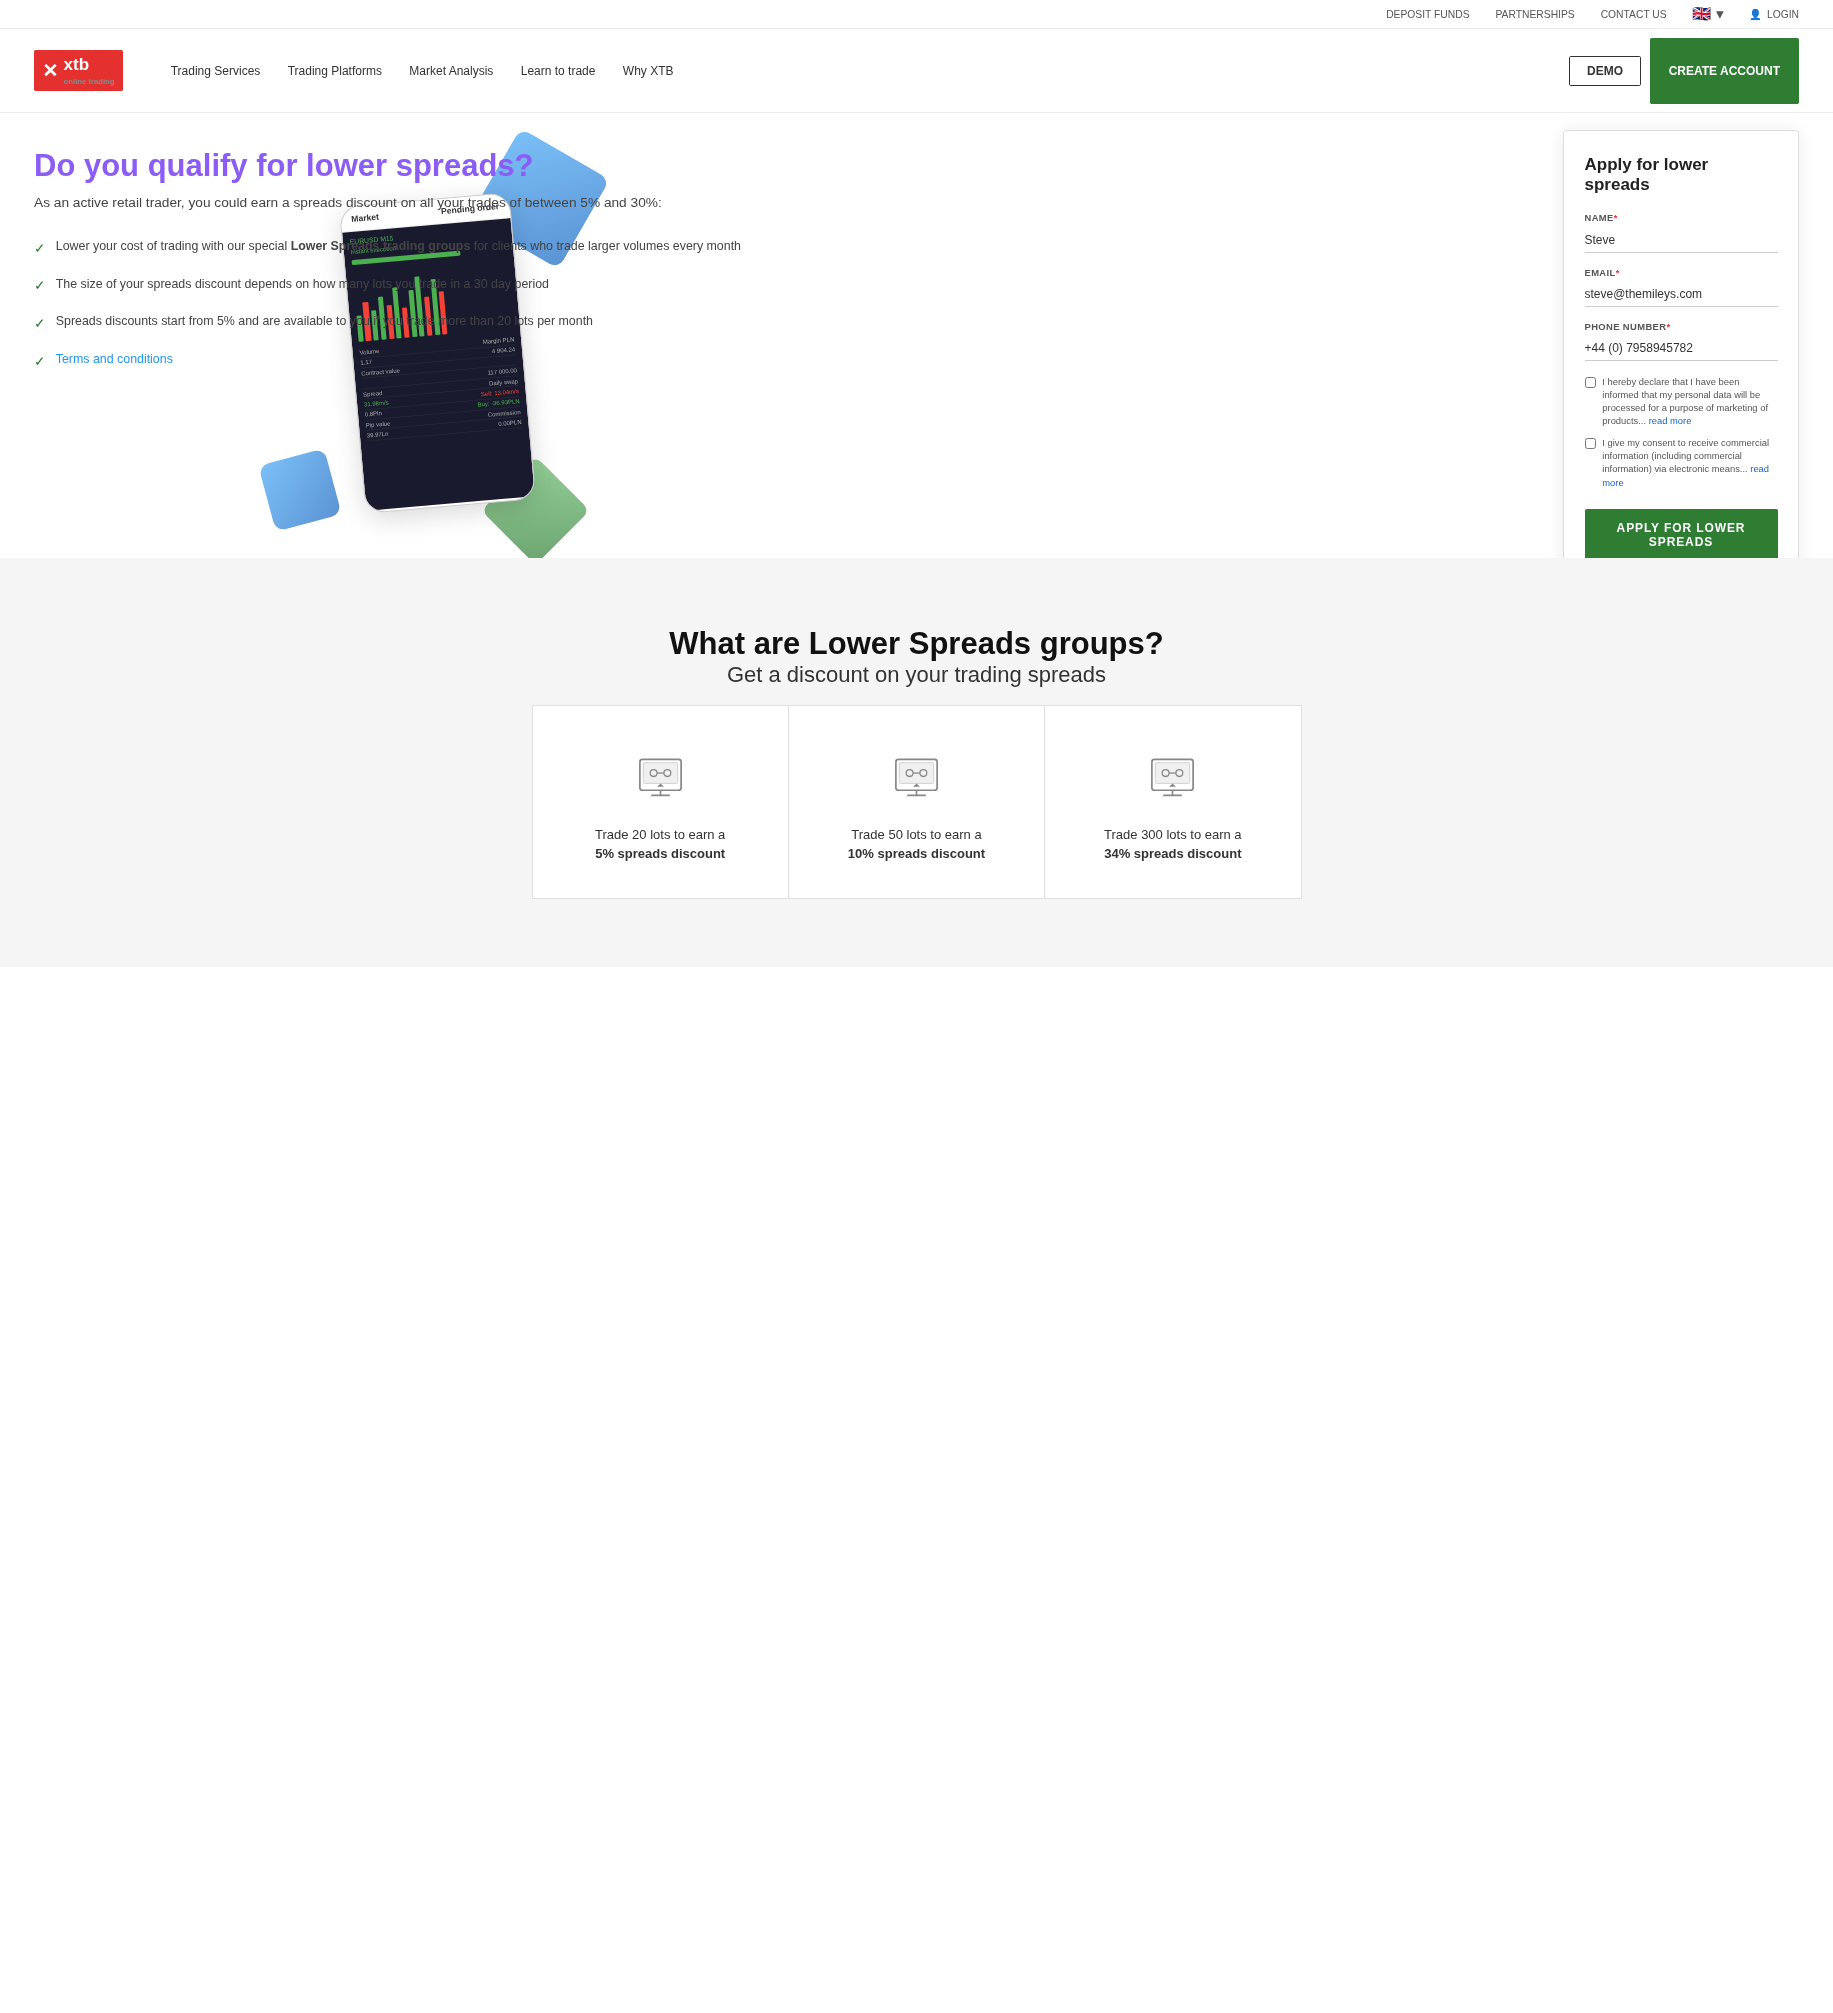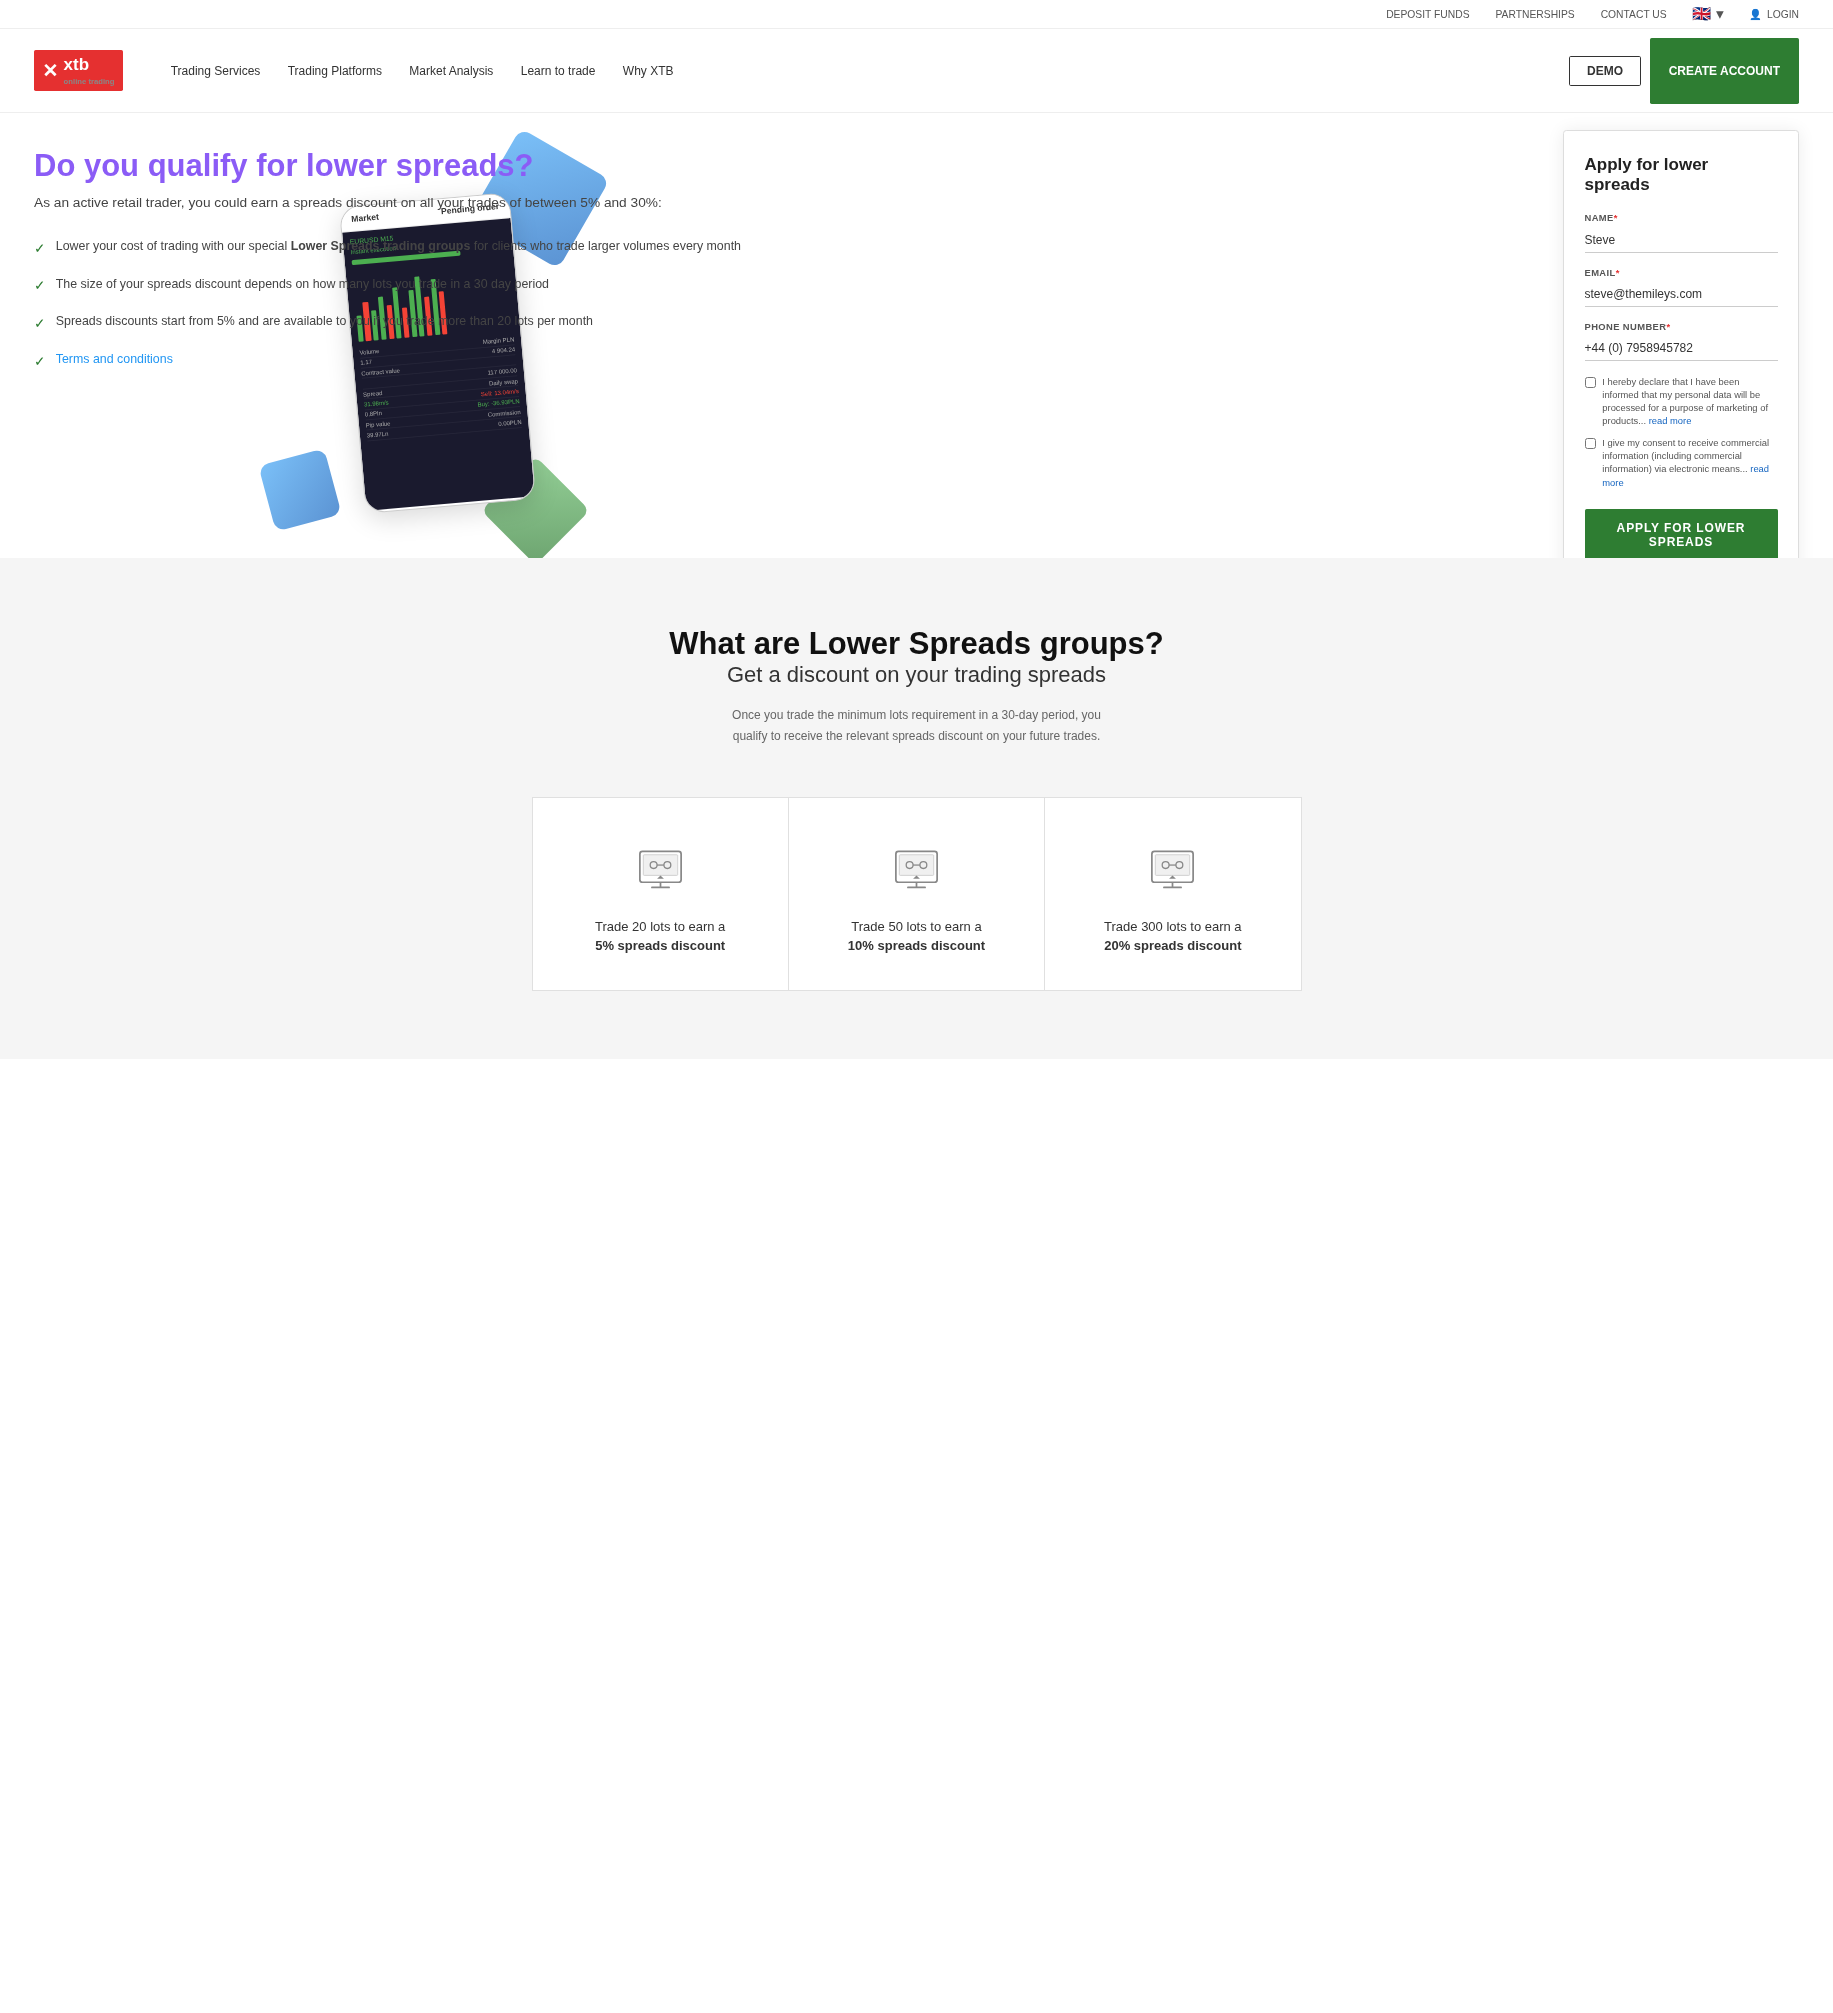--- a/index.html
+++ b/index.html
@@ -539,21 +539,20 @@
       </span>
     </div>
 
     <button class="btn-apply">APPLY FOR LOWER SPREADS</button>
   </div>
 </div>
 
 <div class="section-lower-spreads">
   <h2>What are Lower Spreads groups?</h2>
   <p class="subtitle">Get a discount on your trading spreads</p>
-  <p class="desc">Once you trade the minimum lots requirement in a 30-day period, you qualify to receive the relevant spreads discount on your future trades.</p>
 
   <div class="cards-row">
     <div class="card">
       <div class="card-icon">
         <svg class="icon-svg" viewBox="0 0 64 64" fill="none" xmlns="http://www.w3.org/2000/svg">
           <rect x="8" y="12" width="48" height="36" rx="3" stroke="#888" stroke-width="2" fill="none"></rect>
           <rect x="12" y="16" width="40" height="24" rx="1" fill="#f0f0f0" stroke="#ccc" stroke-width="1"></rect>
           <circle cx="24" cy="28" r="4" stroke="#888" stroke-width="1.5" fill="none"></circle>
           <circle cx="40" cy="28" r="4" stroke="#888" stroke-width="1.5" fill="none"></circle>
           <path d="M28 28 h8" stroke="#888" stroke-width="1.5"></path>
@@ -593,18 +592,18 @@
           <circle cx="24" cy="28" r="4" stroke="#888" stroke-width="1.5" fill="none"></circle>
           <circle cx="40" cy="28" r="4" stroke="#888" stroke-width="1.5" fill="none"></circle>
           <path d="M28 28 h8" stroke="#888" stroke-width="1.5"></path>
           <path d="M32 48 L32 54" stroke="#888" stroke-width="2"></path>
           <path d="M22 54 h20" stroke="#888" stroke-width="2" stroke-linecap="round"></path>
           <path d="M32 40 L28 44 L36 44 Z" fill="#888"></path>
         </svg>
       </div>
       <p class="card-title">
         <span>Trade 300 lots to earn a</span><br>
-        <strong>20% spreads discount</strong>
+        <strong>34% spreads discount</strong>
       </p>
     </div>
   </div>
 </div>
 
 
 </body></html>

